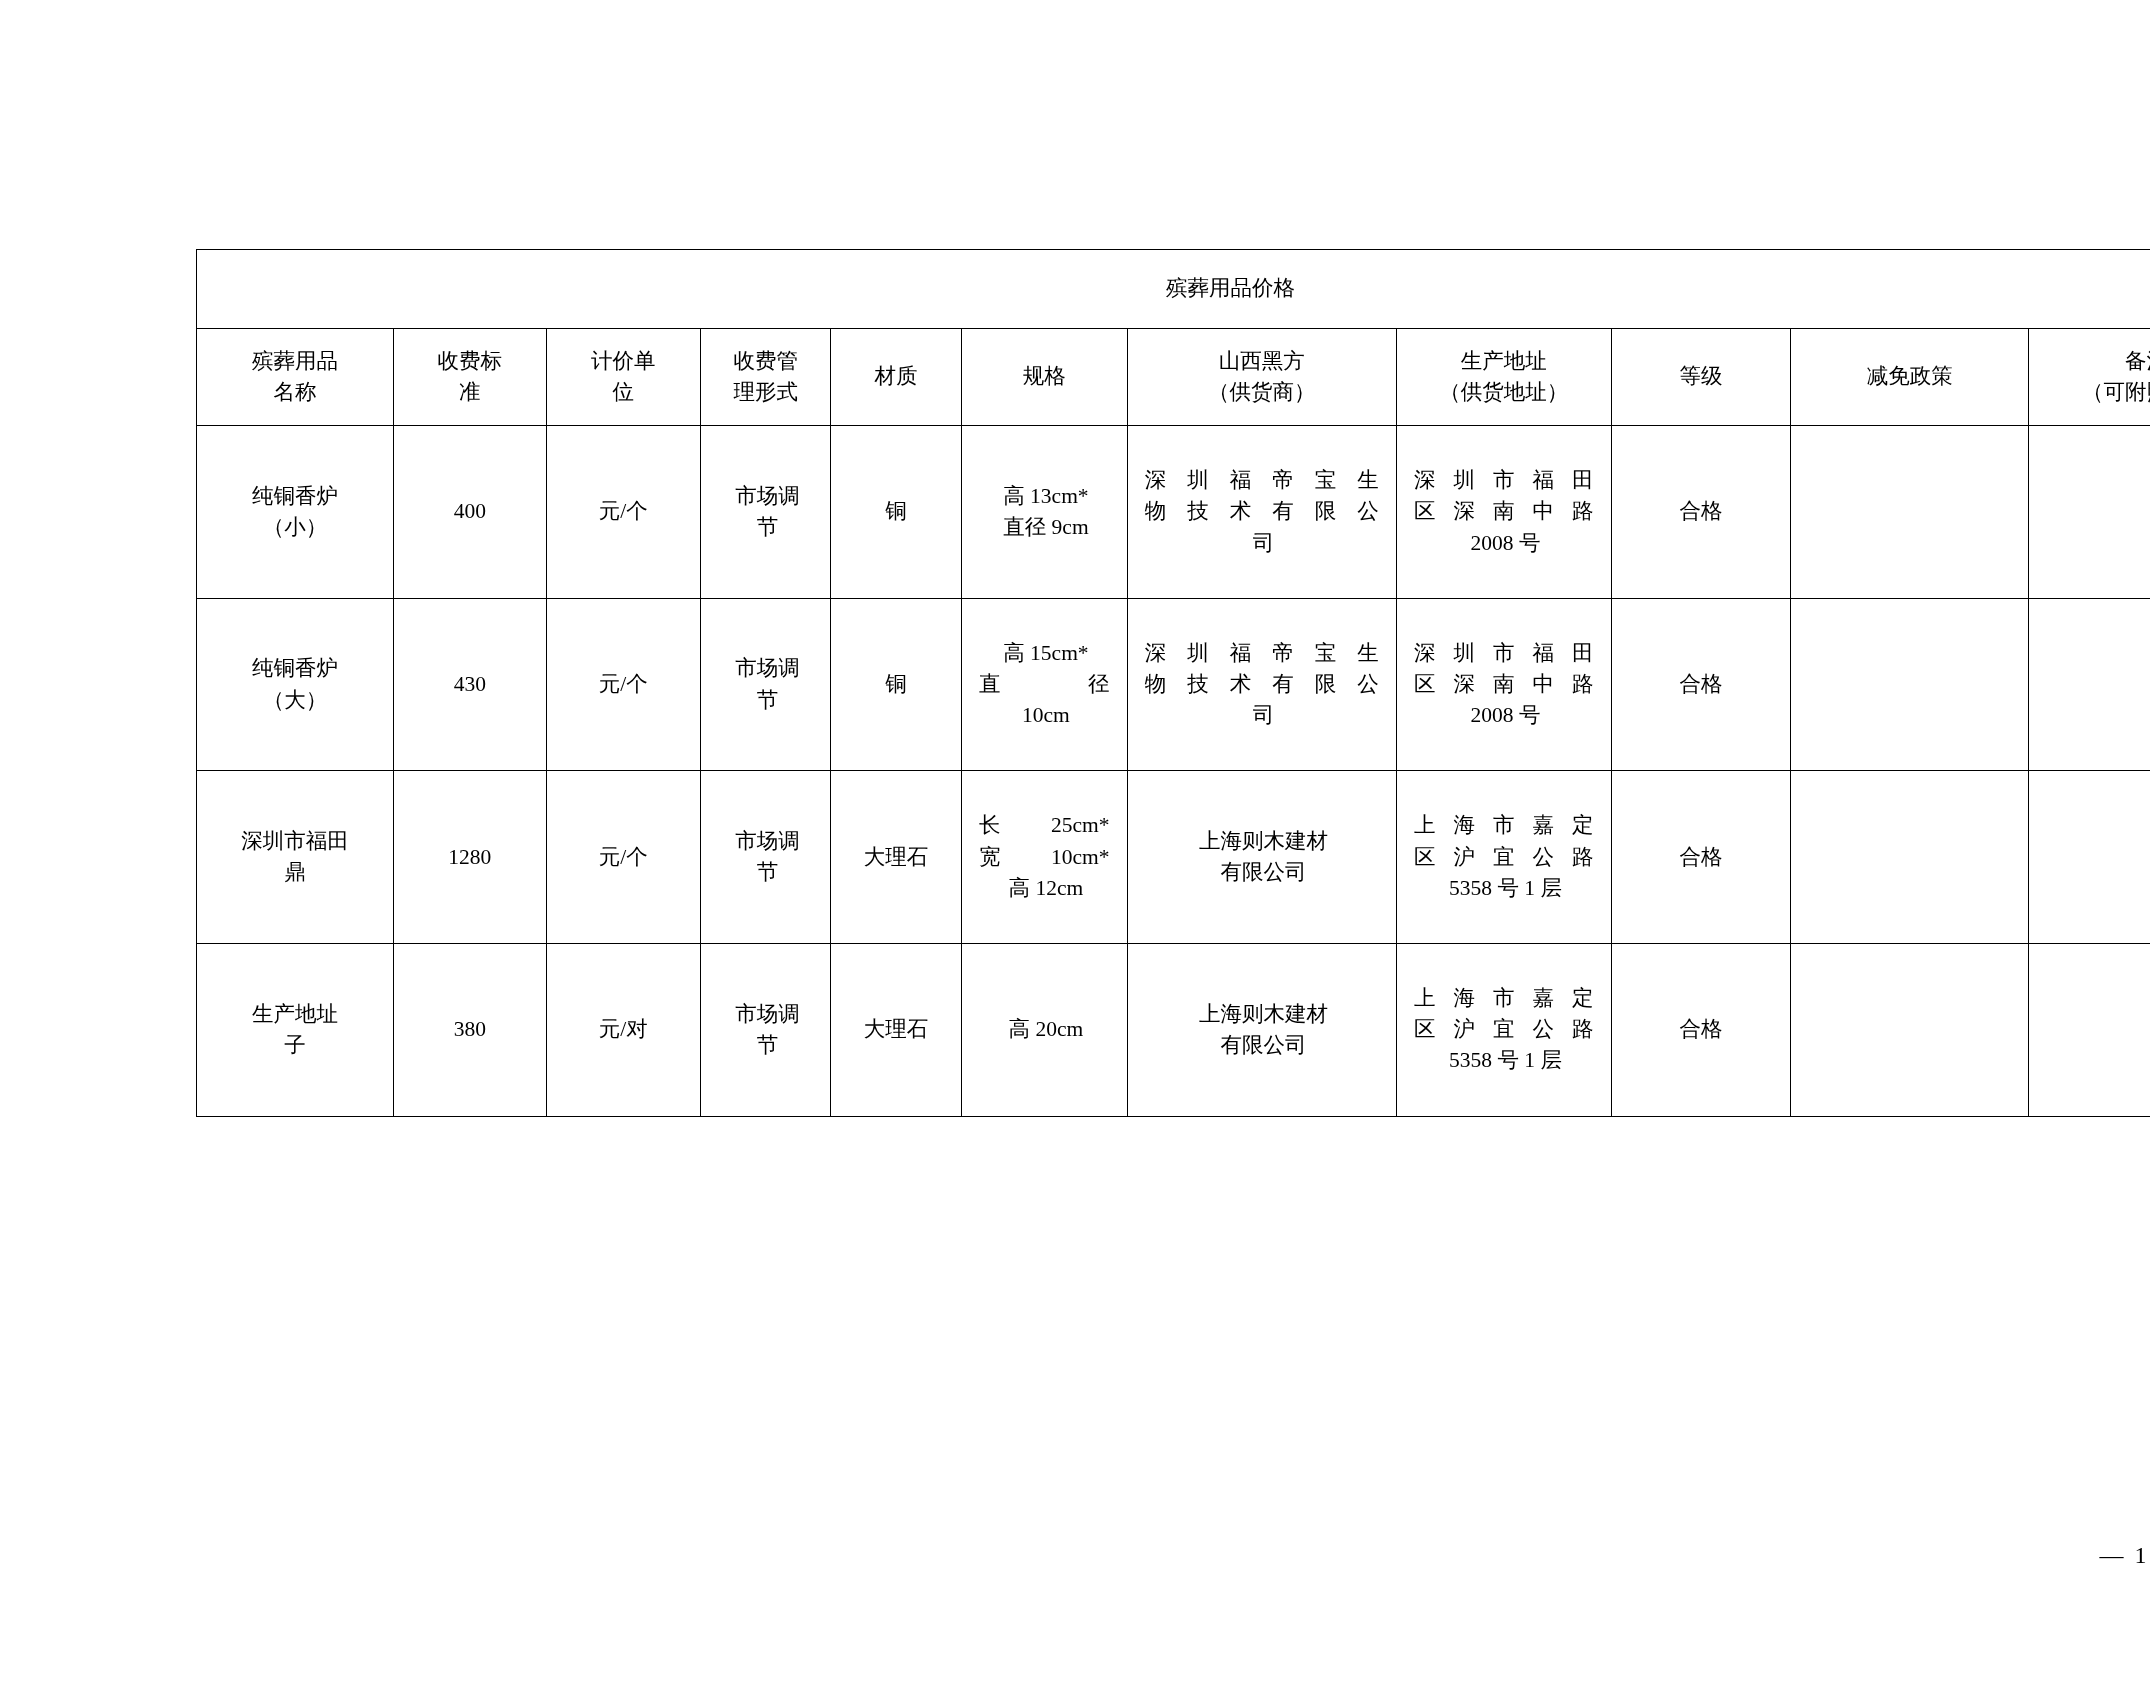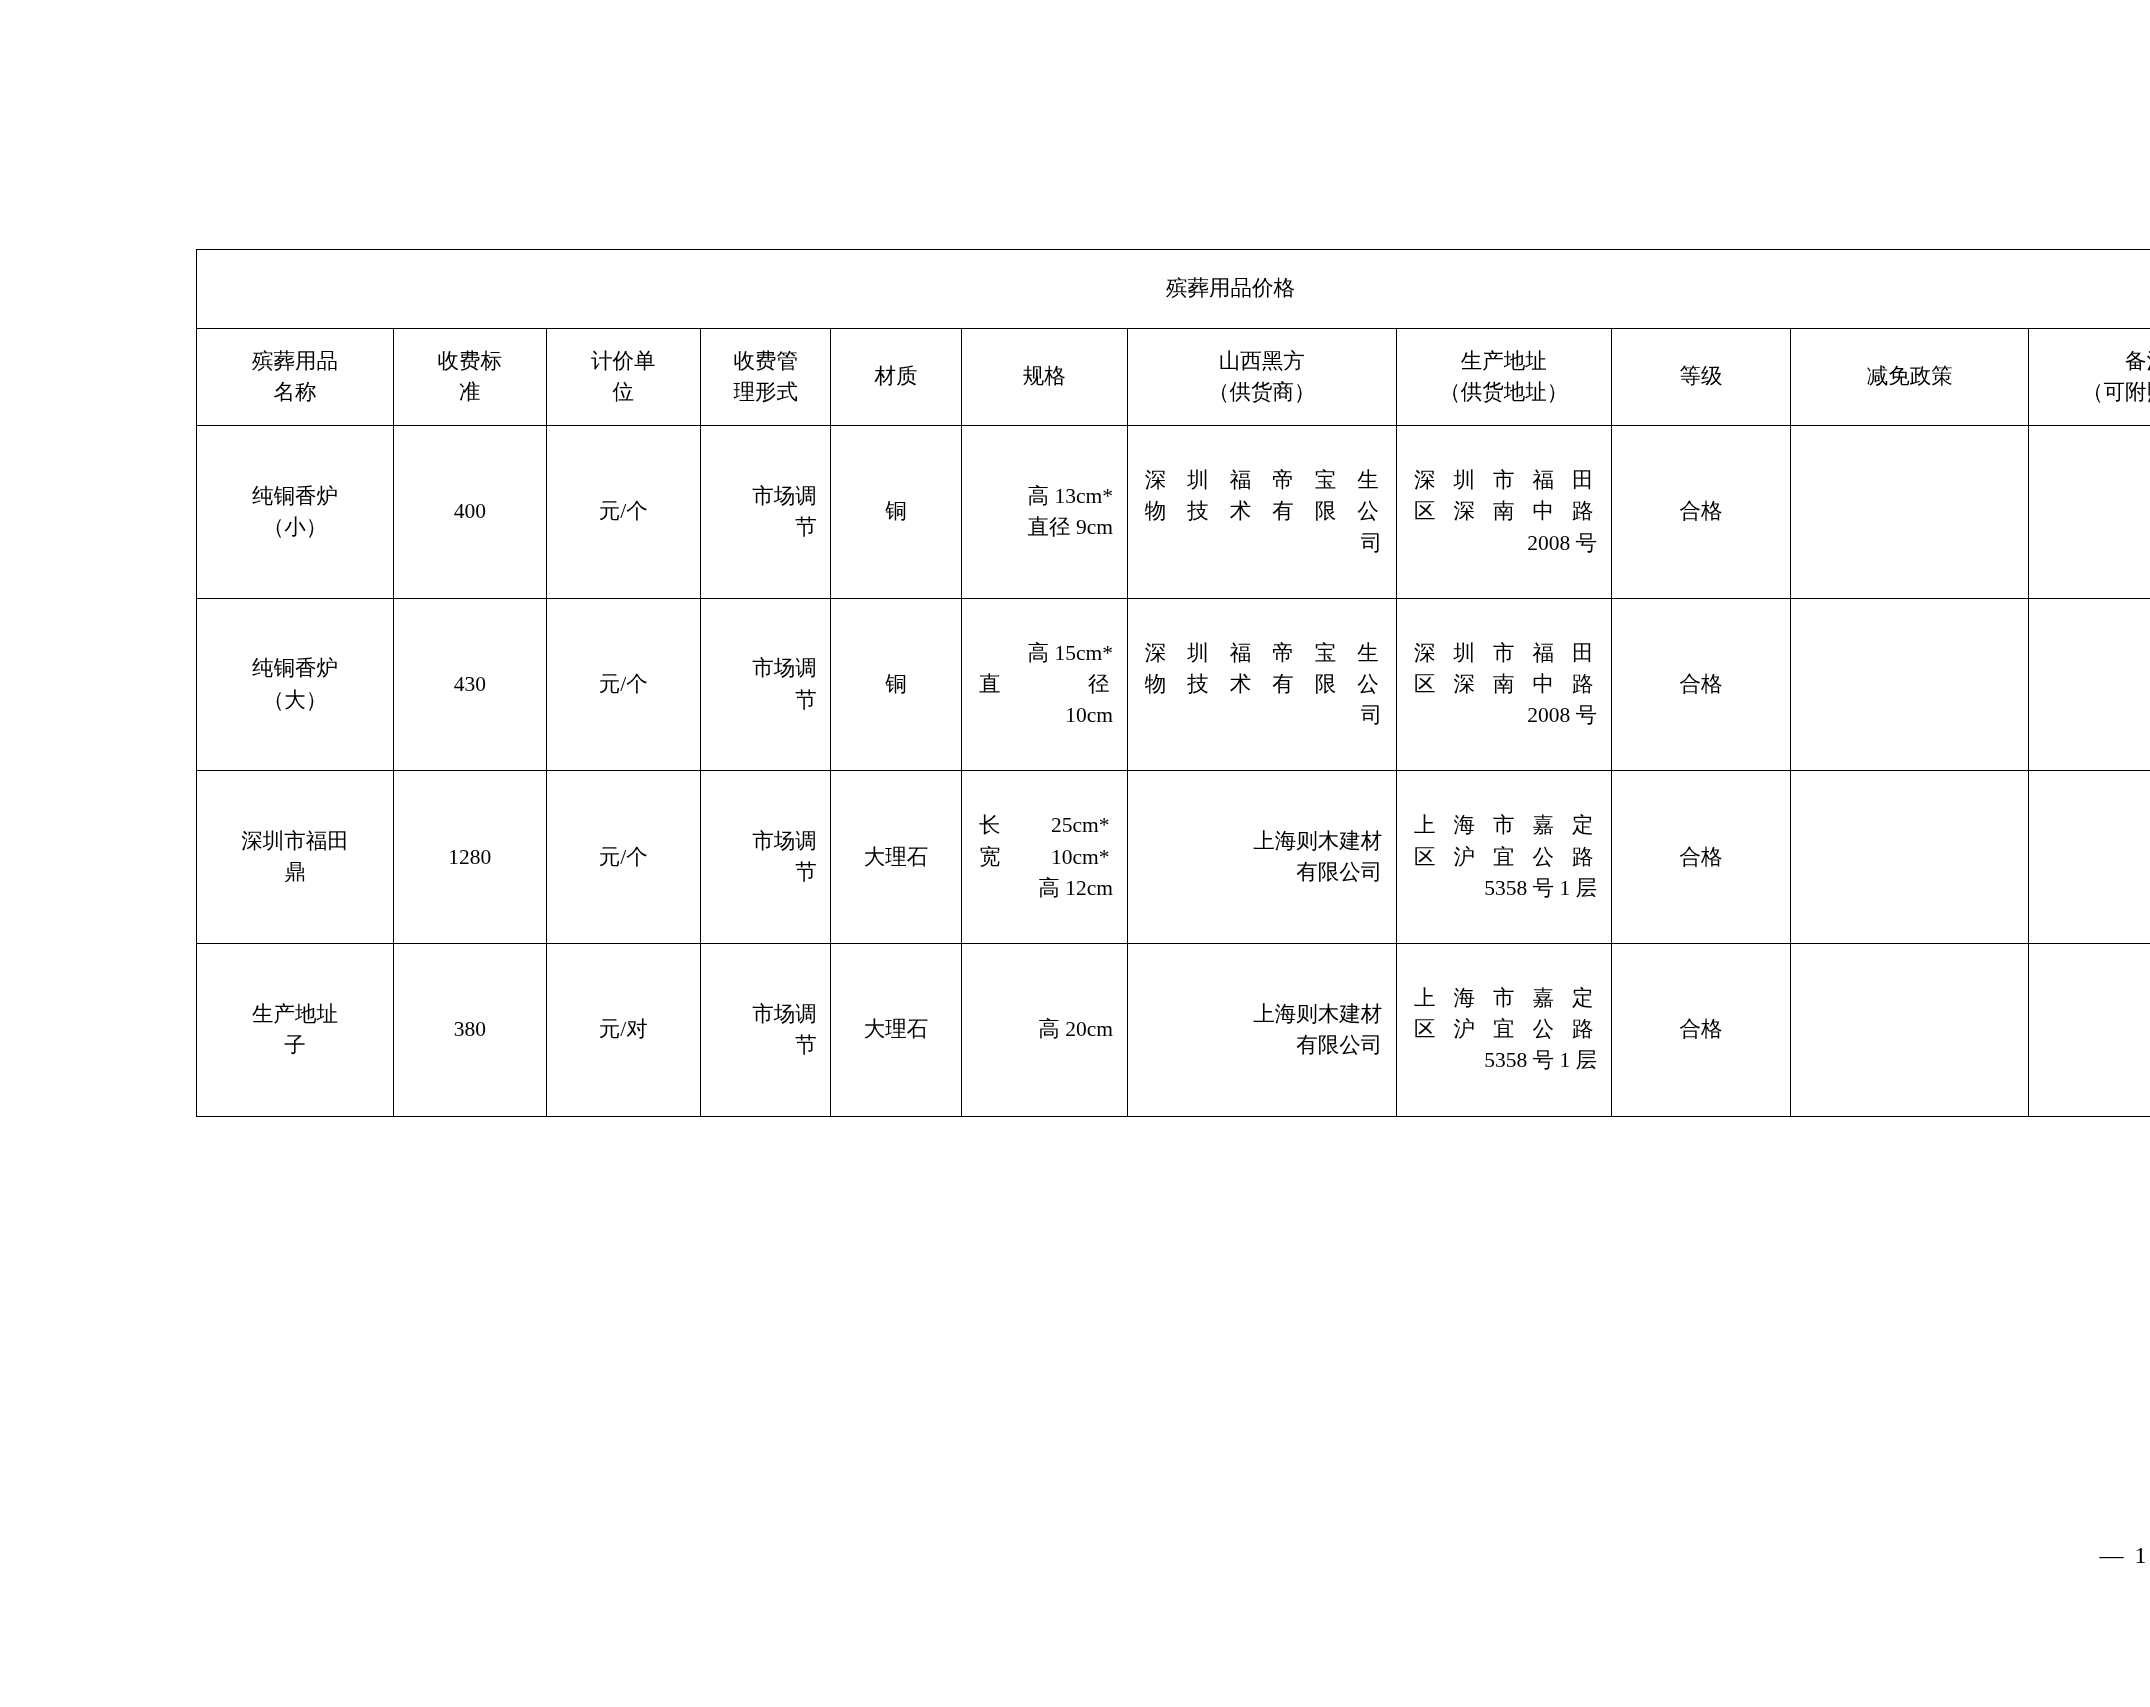--- a/index.html
+++ b/index.html
@@ -68,21 +68,21 @@
   col.c9 { width: 228px; }
   col.c10 { width: 226px; }
 
   .cell-justify {
     text-align: justify;
     text-align-last: justify;
     padding-left: 11.2px;
     padding-right: 11.2px;
   }
   .cell-left {
-    text-align: right;
+    text-align: center;
     padding-left: 11.2px;
     padding-right: 7.7px;
   }
   .cell-center { text-align: center; }
 
   .page-number {
     position: absolute;
     right: 215px;
     bottom: 138px;
     font-size: 24px;

